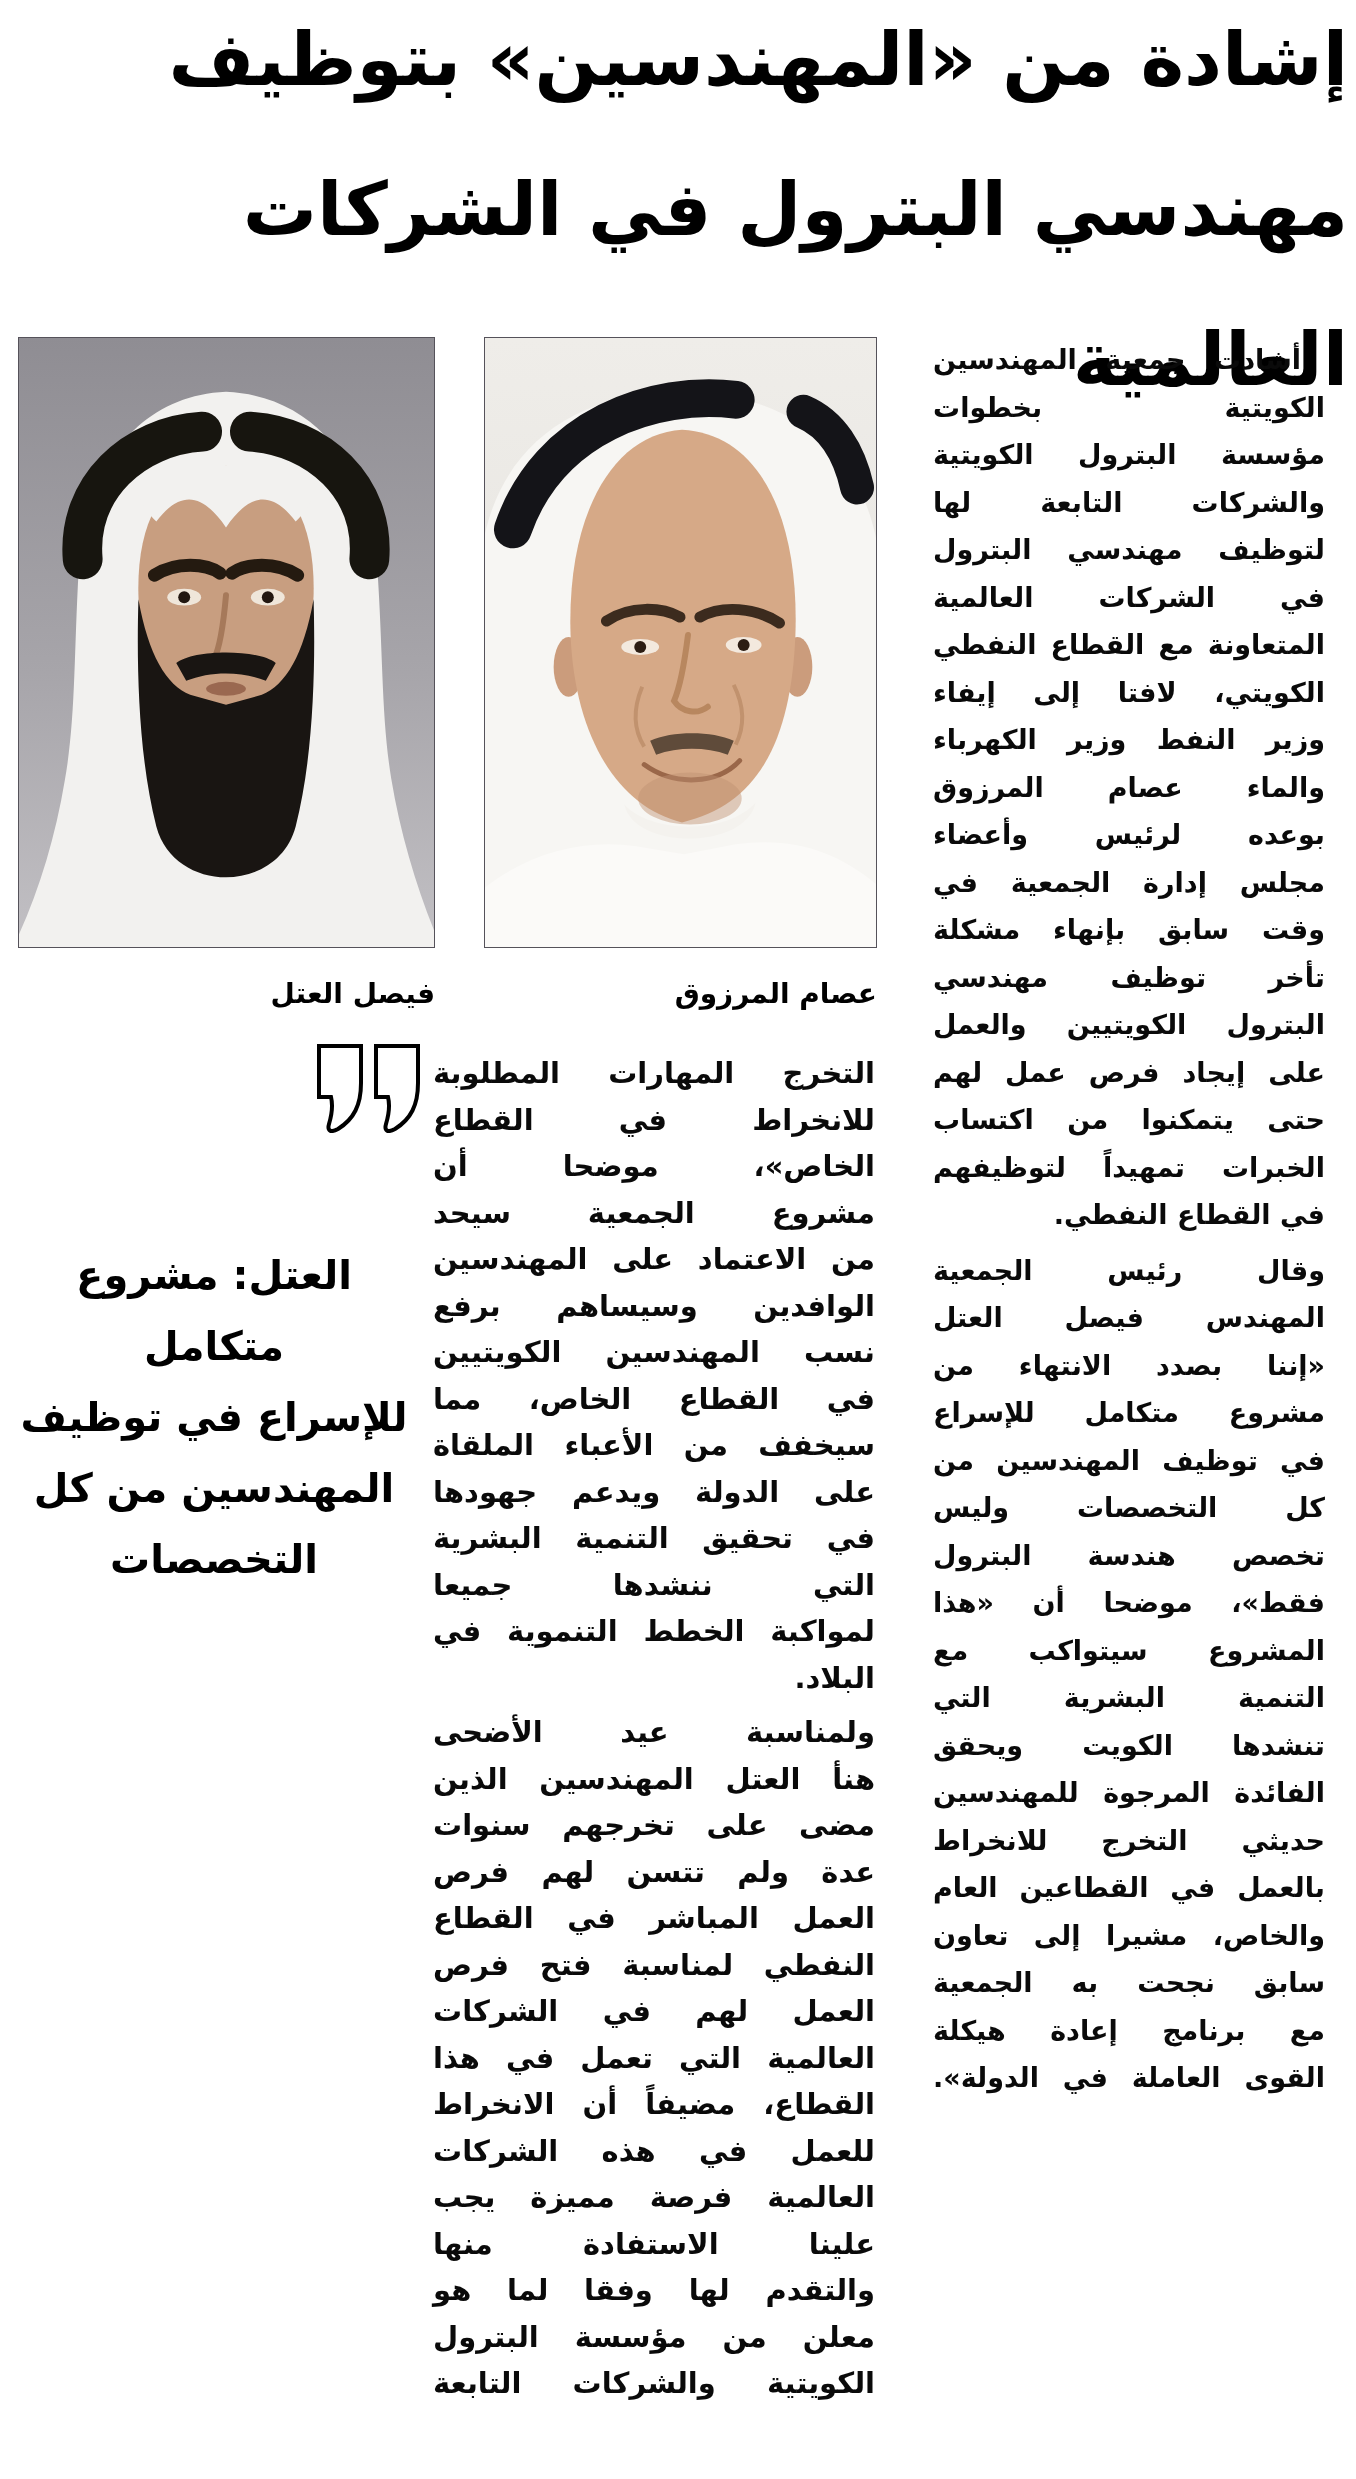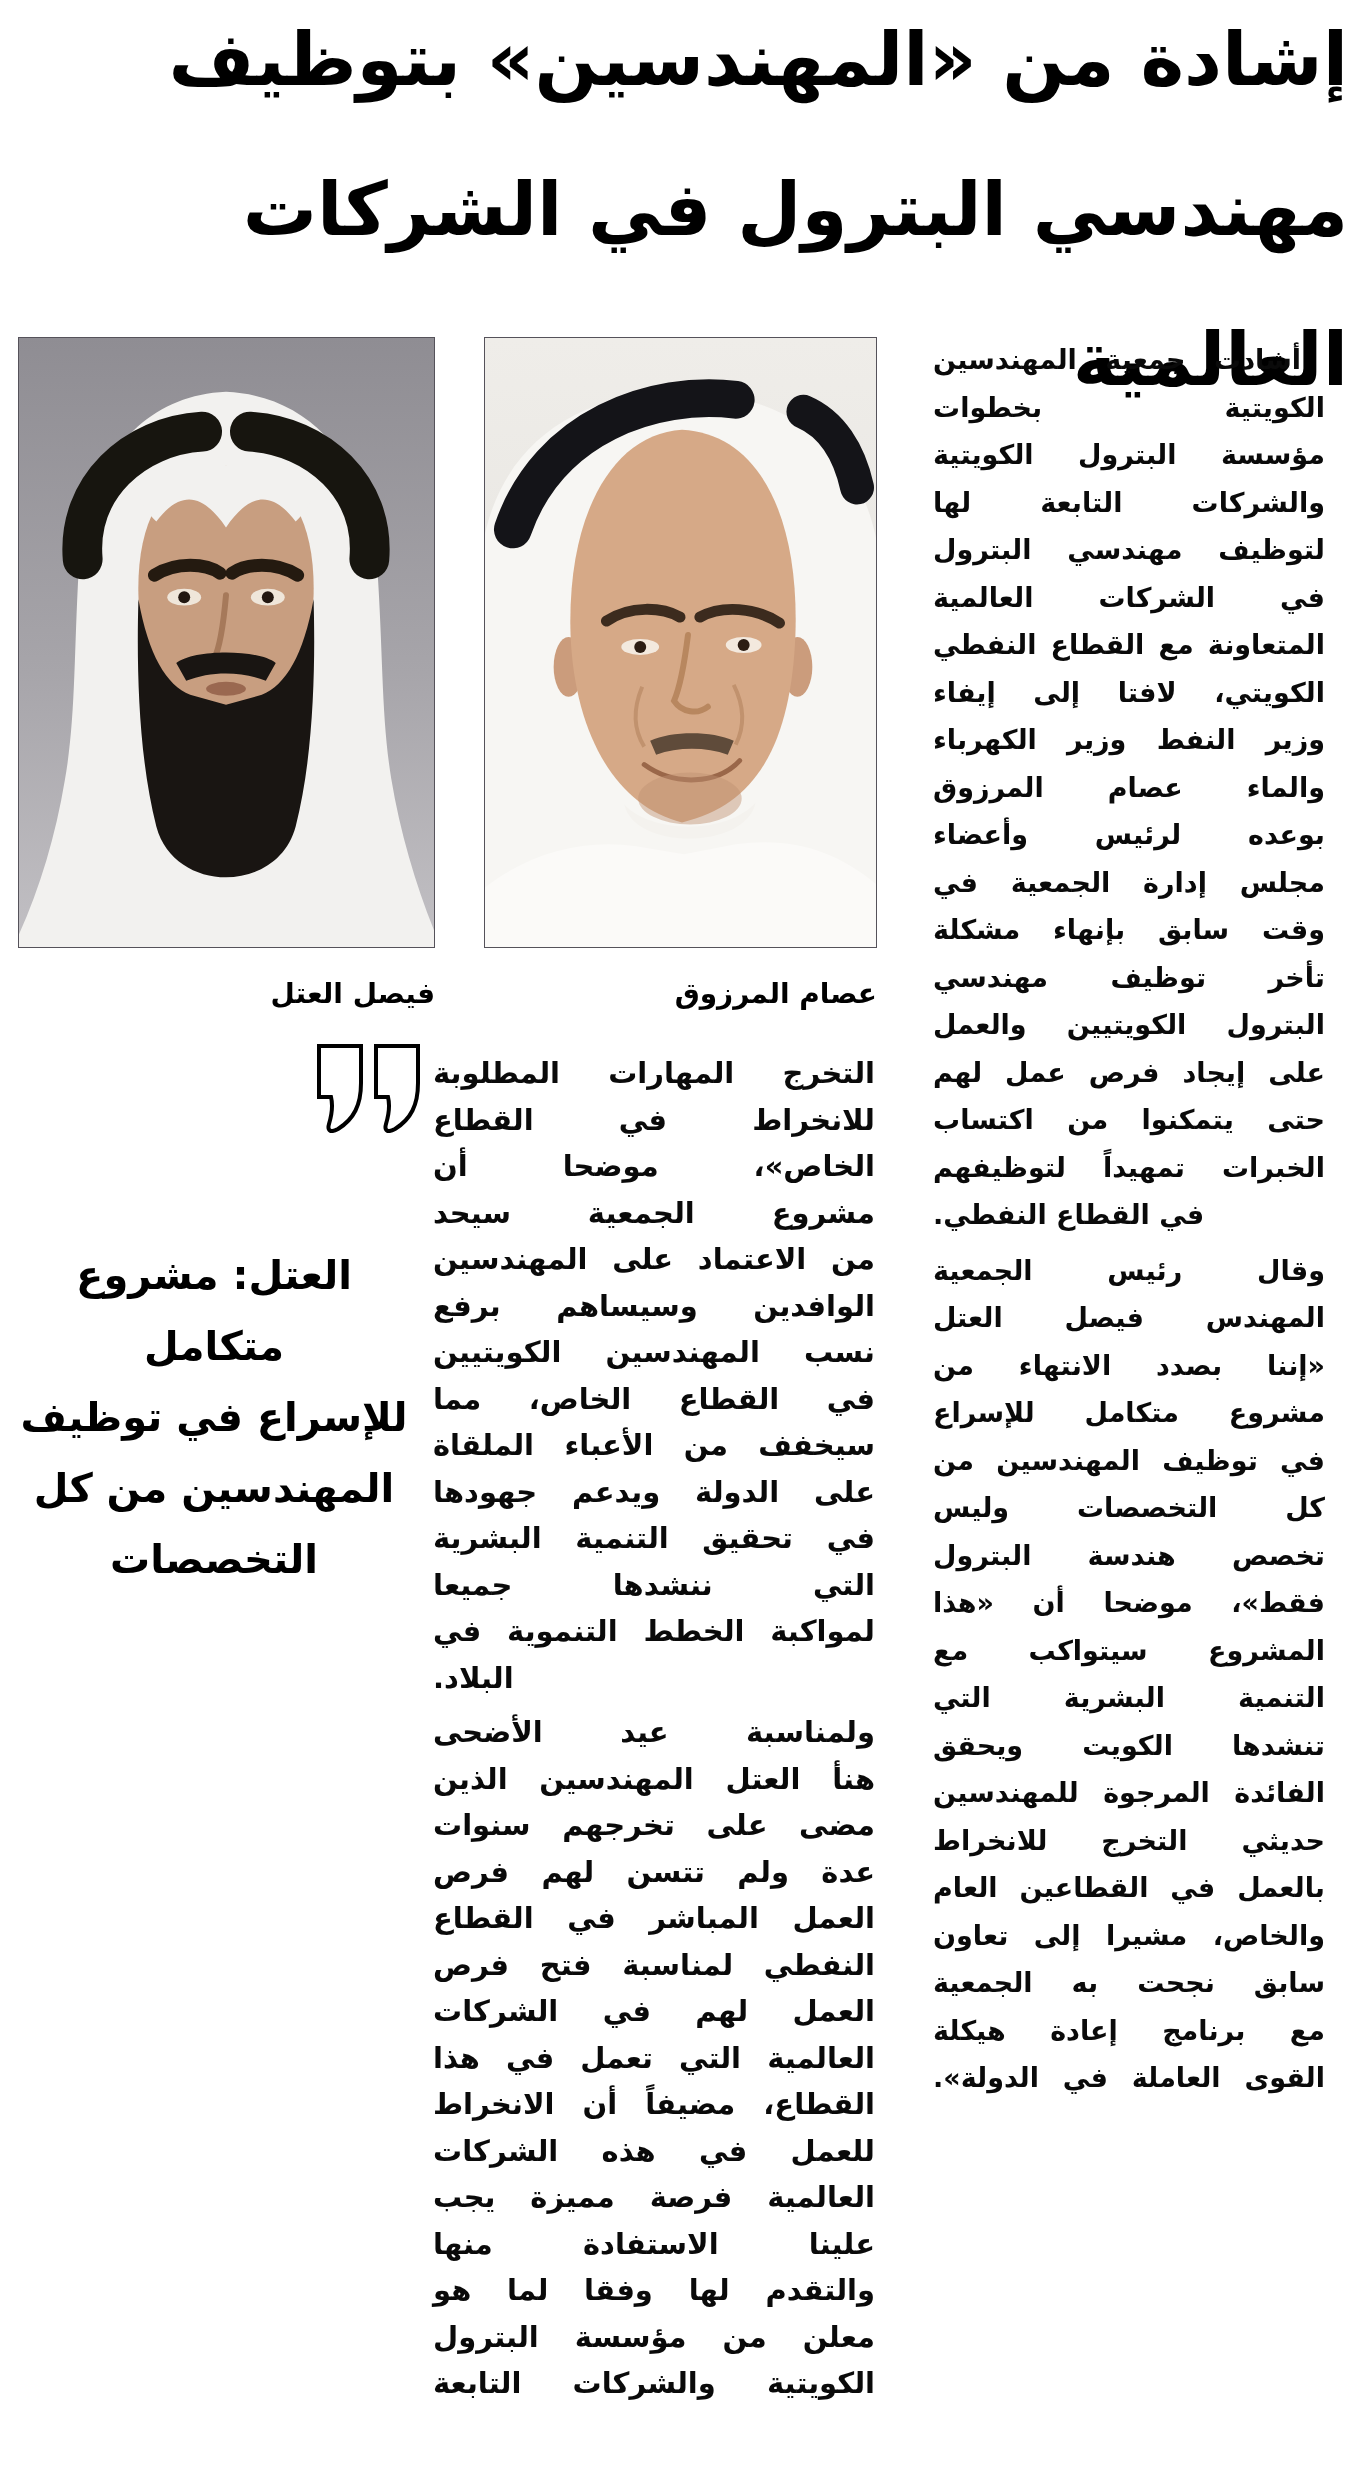--- a/index.html
+++ b/index.html
@@ -44,21 +44,21 @@
 
   
   .col { font-weight:bold; color:#0a0a0a; }
   .col-right { left:925px; top:328px;  width:408px; font-size:27px; line-height:47.5px; }
   .col-mid   { left:425px; top:1042px; width:458px; font-size:29px; line-height:46.5px; }
   .para { margin:8px; }
   .plines {
     display:block; white-space:pre-line;
     text-align:justify; text-align-last:justify;
   }
-  .plast { display:block; text-align:left; }
+  .plast { display:block; text-align:right; }
   .indent .plines { text-indent:24px; }
 </style>
 </head>
 <body>
 
 <main>
 
   <h1 class="abs headline">إشادة من «المهندسين» بتوظيف
 مهندسي البترول في الشركات العالمية</h1>
 

